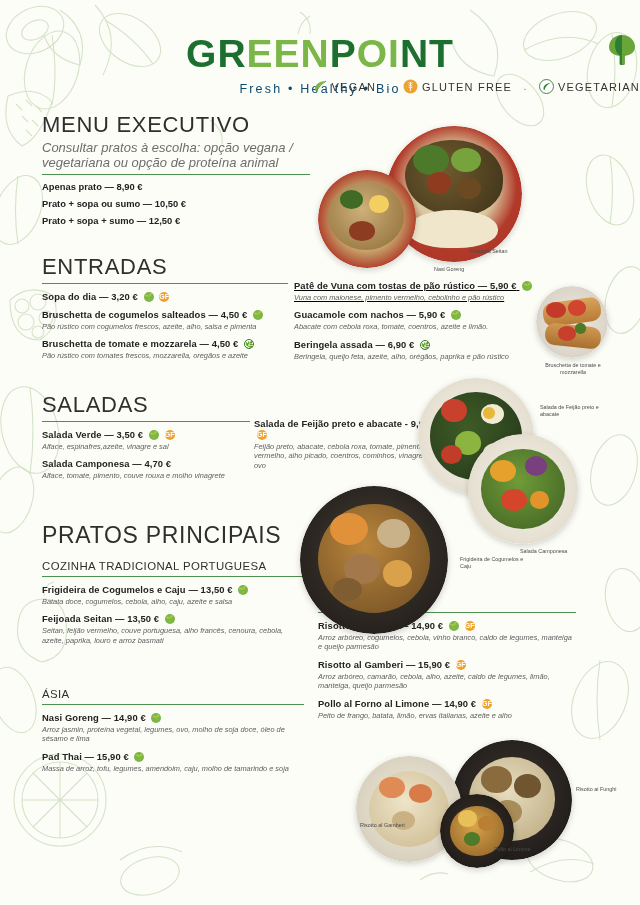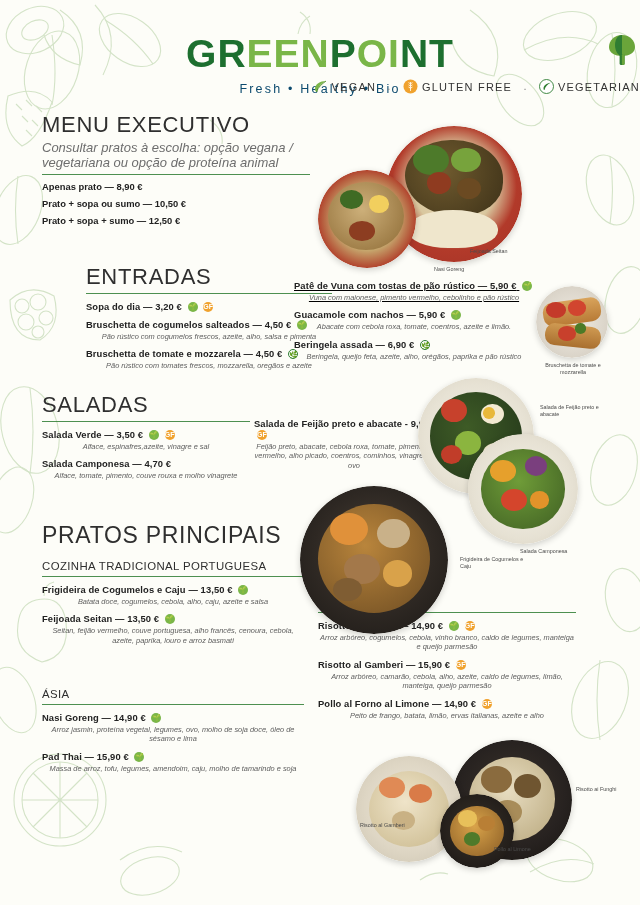--- a/index.html
+++ b/index.html
@@ -57,21 +57,21 @@
   .rule {
     height: 1px; background: #2e7d32; opacity:.85; margin-top: 4px;
   }
 
   .item { margin-top: 7px; }
   .item-line {
     font-size: 9.4px; color:#222; font-weight:bold; letter-spacing:0.1px;
   }
   .item-line .price { font-weight:bold; }
   .item-desc {
-    font-size: 7.4px; color:#5d5d5d; font-style:italic; margin-top:2px; line-height:1.28;text-align:center;
+    font-size: 7.4px; color:#5d5d5d; font-style:italic; margin-top:2px; line-height:1.28;
   }
   .simple-line { font-size:9.4px; color:#222; font-weight:bold; margin-top:6px; }
 
   
   .badge {
     display:inline-block; width:10px; height:10px; border-radius:50%;
     vertical-align:-2px; margin-left:3px; position:relative;
   }
   .badge.vegan { background:#7ab648; }
   .badge.gf { background:#f0a22e; }
@@ -203,21 +203,21 @@
         <span> — </span>
         <span class="price">10,50 €</span>
       </div>
       <div class="simple-line">
         <span>Prato + sopa + sumo</span>
         <span> — </span>
         <span class="price">12,50 €</span>
       </div>
     </div>
 
-    <div style="position:absolute; left:42px; top:264px; width:246px;margin-left:44px;">
+    <div style="position:absolute; left:42px; top:254px; width:246px;">
       <div class="sec-title">ENTRADAS</div>
       <div class="rule" style="margin-top:3px;"></div>
 
       <div class="item">
         <div class="item-line">
           <span>Sopa do dia</span>
           <span> — </span>
           <span class="price">3,20 €</span>
           <span class="badge vegan"><span>🌱</span></span>
           <span class="badge gf"><span>GF</span></span>

